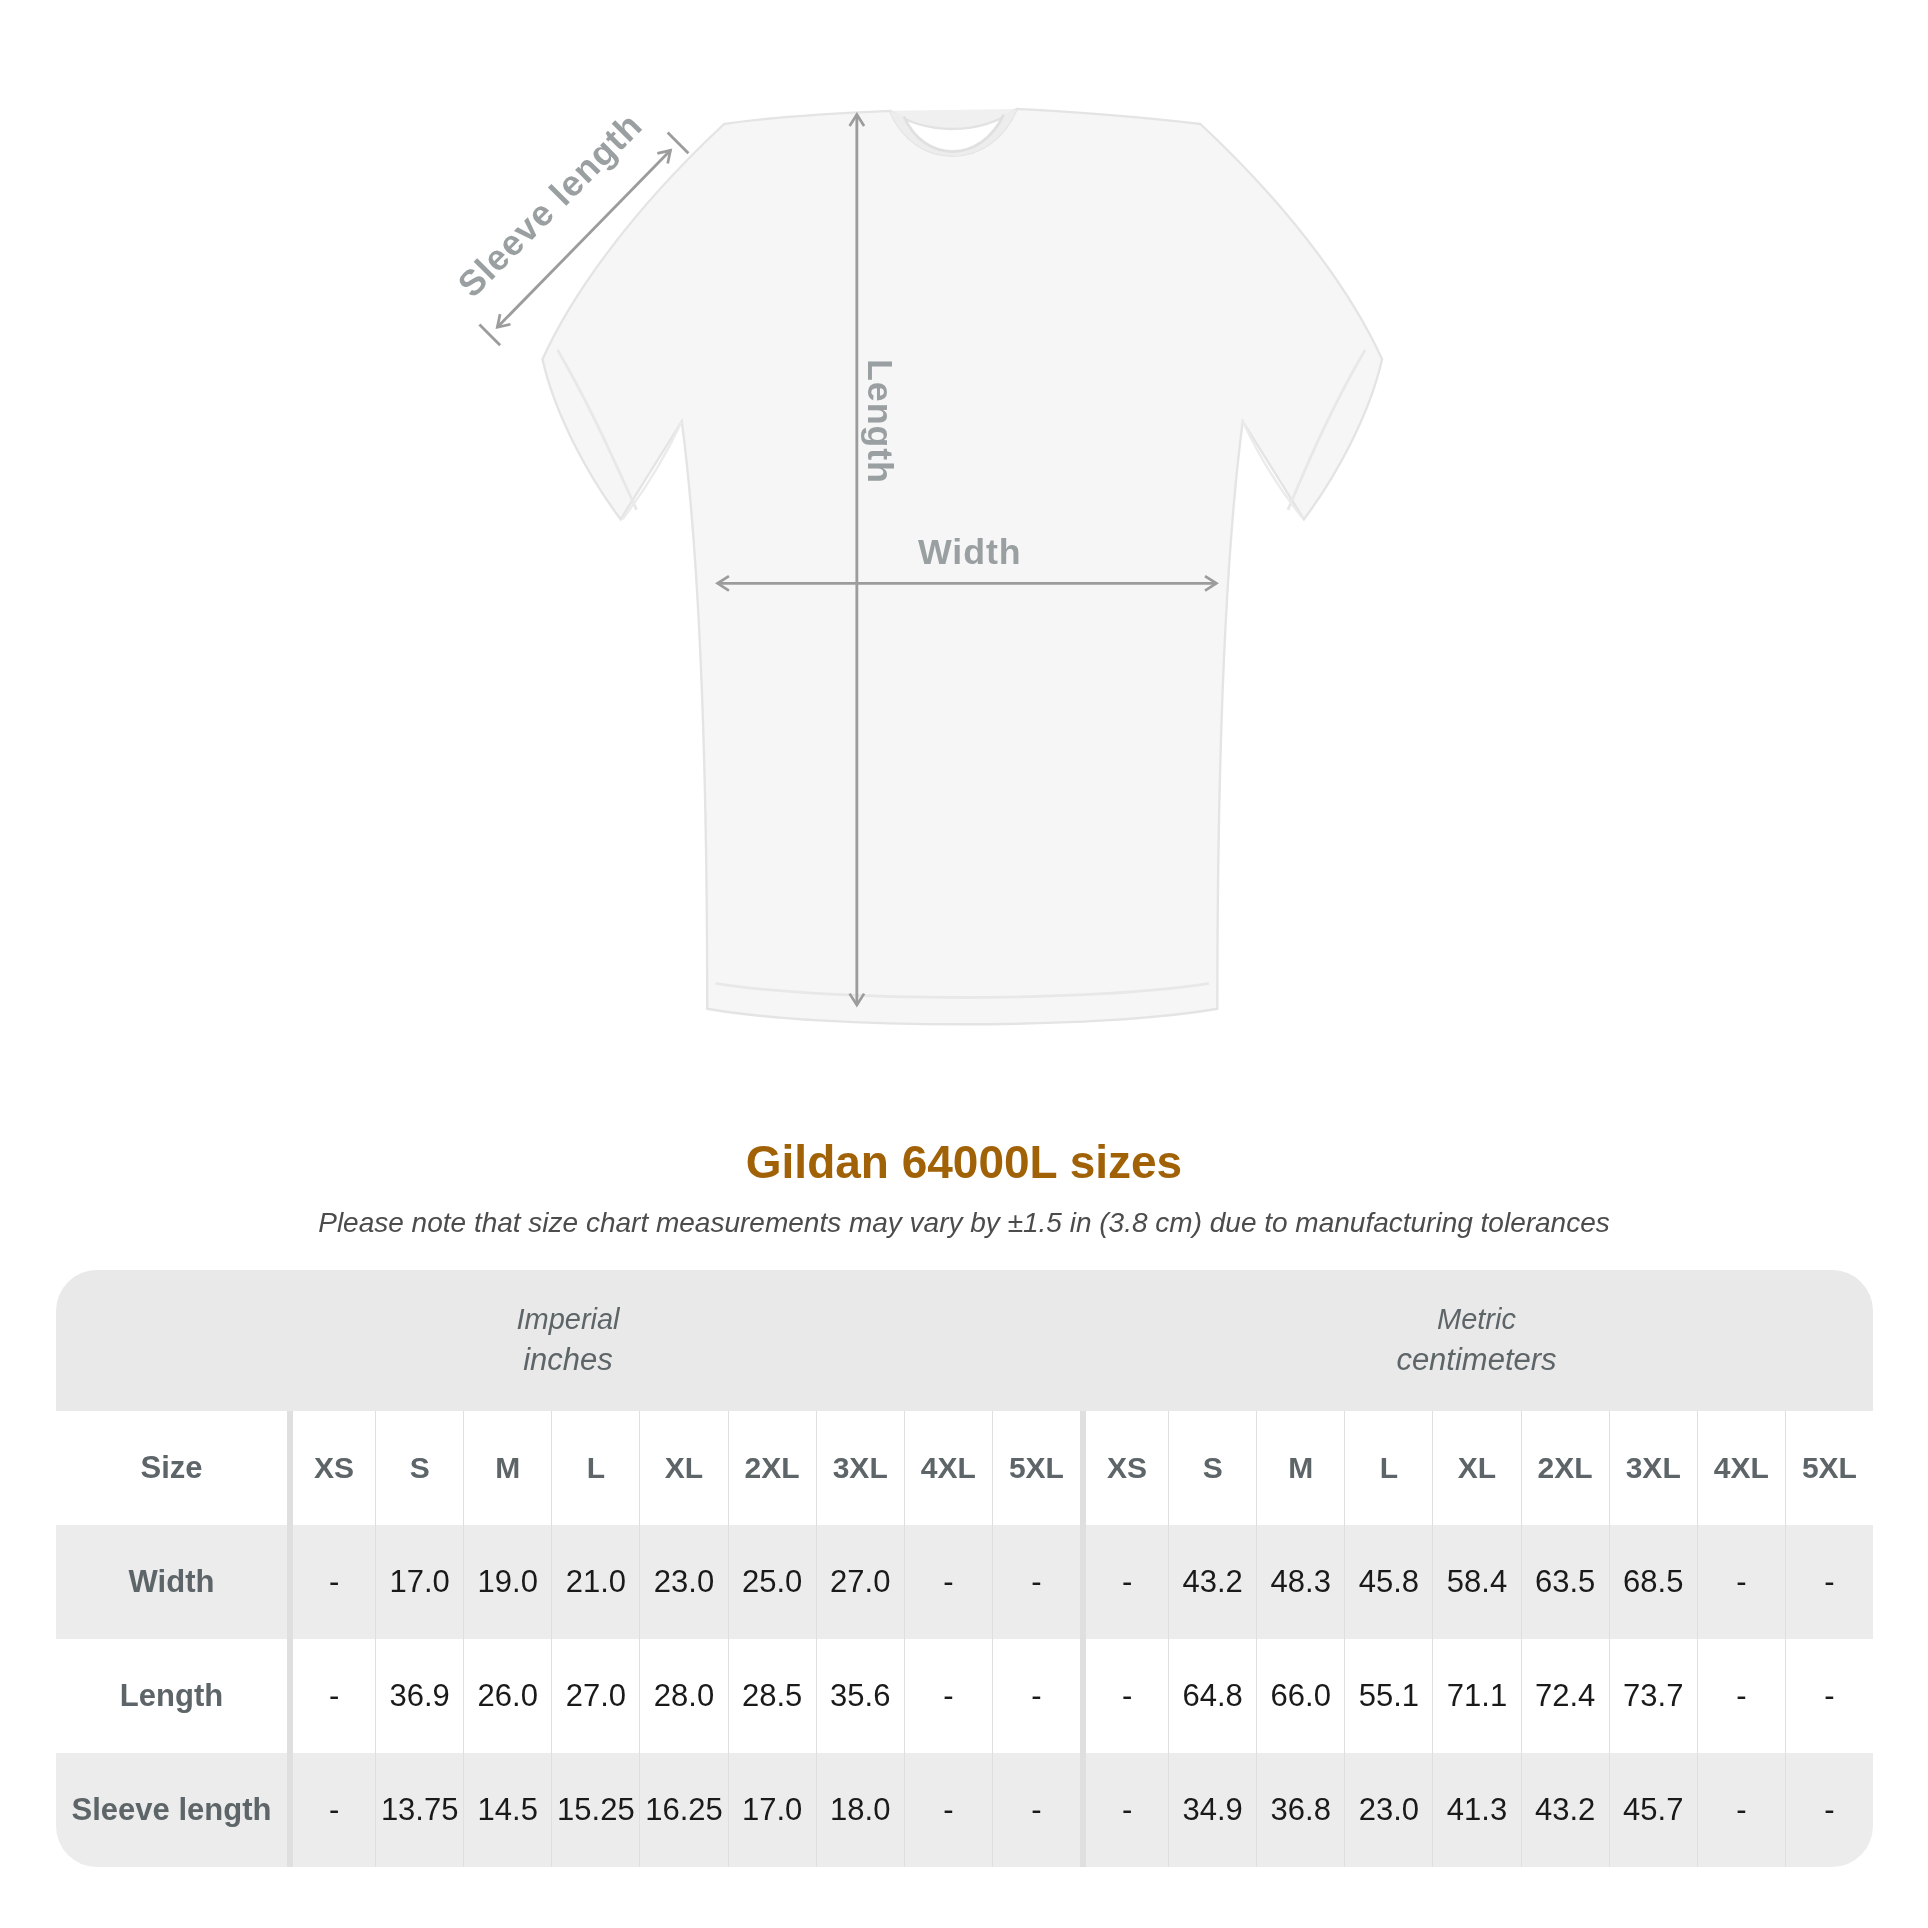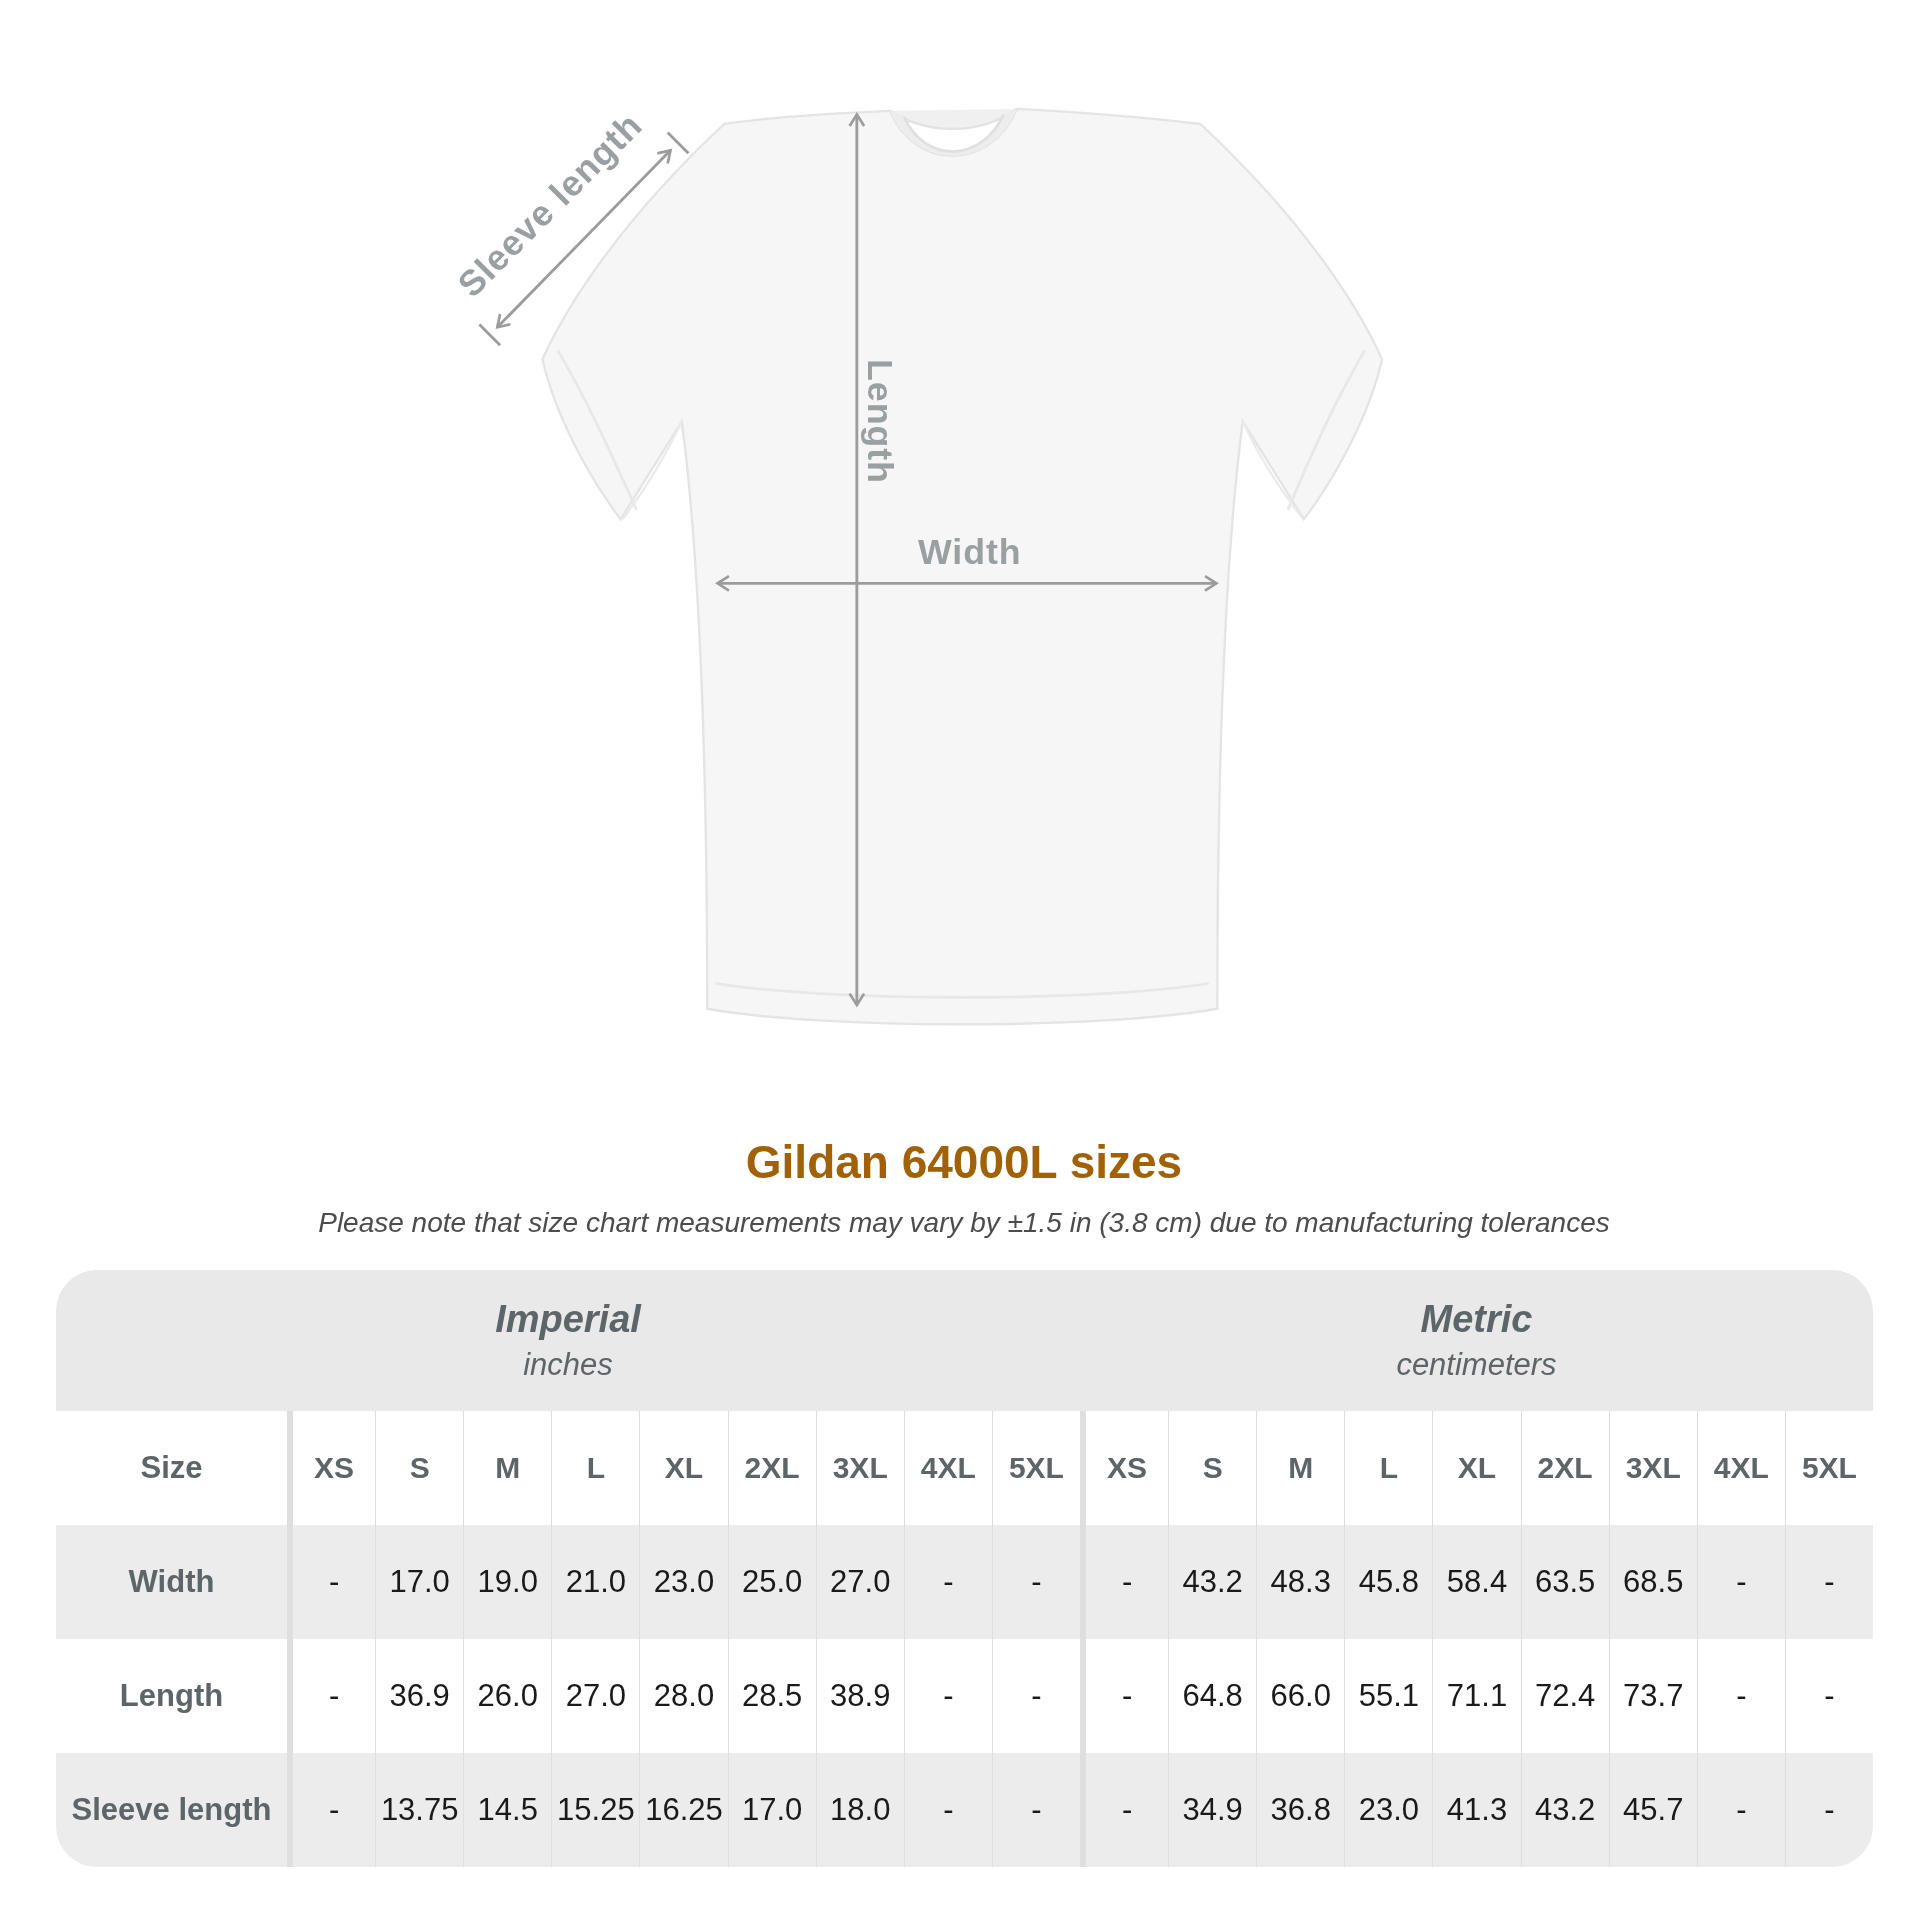--- a/index.html
+++ b/index.html
@@ -15,21 +15,21 @@
   .page-title{position:absolute;left:0;top:1135px;width:1928px;text-align:center;
               font-size:46px;font-weight:700;color:#a16207;}
   .page-subtitle{position:absolute;left:0;top:1207px;width:1928px;text-align:center;
               font-size:28px;font-style:italic;color:#4c4c4c;}
 
   
   .size-table{position:absolute;left:56px;top:1270px;width:1817px;height:597px;
               border-radius:41px;overflow:hidden;background:#ffffff;}
   .band{display:grid;grid-template-columns:1024px 1fr;height:141px;background:#e9e9e9;}
   .band .group{display:flex;flex-direction:column;align-items:center;justify-content:center;gap:5.6px;}
-  .group-title{font-size:38px;font-weight:700;font-style:italic;color:#5d6568;}
+  .group-title{font-size:29px;font-weight:400;font-style:italic;color:#5d6568;}
   .group-sub{font-size:31px;font-style:italic;color:#5d6568;}
 
   .trow{display:grid;grid-template-columns:231px repeat(18,1fr);height:114px;}
   .row-white{background:#ffffff;}
   .row-gray{background:#ececec;}
   .cell{display:flex;align-items:center;justify-content:center;}
   .cell.c{border-left:1.9px solid #dfdfdf;}
   .cell.c.major{border-left-width:6.6px;}
   .rlabel{font-size:31px;font-weight:700;color:#5d6568;text-align:center;}
   .szh{font-size:30px;font-weight:700;color:#5d6568;}
@@ -153,21 +153,21 @@
     </div>
 
     <div class="trow row-white">
       <div class="cell rlabel">Length</div>
       <div class="cell c major val">-</div>
       <div class="cell c val">36.9</div>
       <div class="cell c val">26.0</div>
       <div class="cell c val">27.0</div>
       <div class="cell c val">28.0</div>
       <div class="cell c val">28.5</div>
-      <div class="cell c val">38.9</div>
+      <div class="cell c val">35.6</div>
       <div class="cell c val">-</div>
       <div class="cell c val">-</div>
       <div class="cell c major val">-</div>
       <div class="cell c val">64.8</div>
       <div class="cell c val">66.0</div>
       <div class="cell c val">55.1</div>
       <div class="cell c val">71.1</div>
       <div class="cell c val">72.4</div>
       <div class="cell c val">73.7</div>
       <div class="cell c val">-</div>

